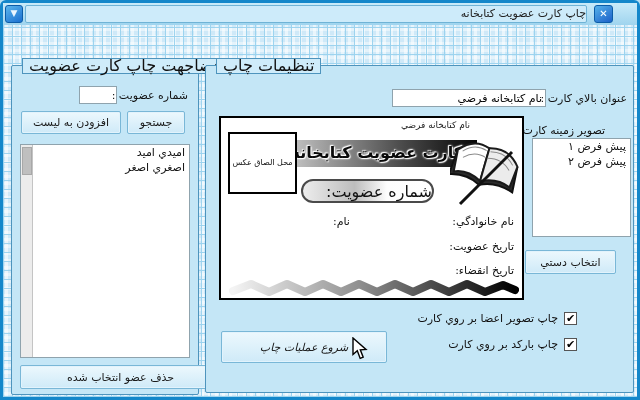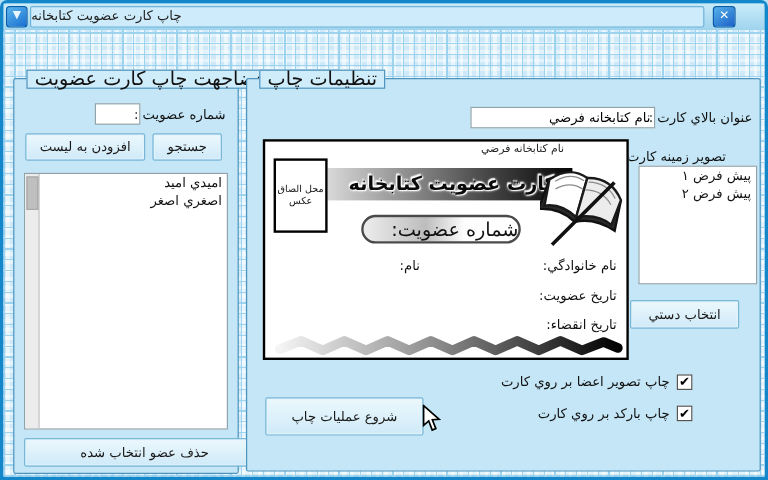--- a/index.html
+++ b/index.html
@@ -20,21 +20,21 @@
   }
   .sysmenu-btn{
     position:absolute;left:2px;top:2px;width:16px;height:16px;
     background:linear-gradient(145deg,#5ab6ec,#1a6fd0);
     border:1px solid #0b5ca8;border-radius:3px;
     color:#eaf6ff;font-size:9px;line-height:15px;text-align:center;cursor:default;
   }
   .titlebox{
     position:absolute;left:22px;top:2px;width:560px;height:16px;
     background:#cdebfa;border:1px solid #6fb3d6;border-radius:2px;
-    text-align:left;line-height:16px;font-size:11px;color:#222;
+    text-align:right;line-height:16px;font-size:11px;color:#222;
   }
   .close-btn{
     position:absolute;right:24px;top:2px;width:17px;height:16px;
     background:linear-gradient(145deg,#54b2ea,#1d60c8);
     border:1px solid #0b5ca8;border-radius:3px;
     color:#fff;font-weight:bold;font-size:10px;line-height:15px;text-align:center;
   }
   
   .client{
     position:absolute;left:0;top:22px;right:0;bottom:0;
@@ -99,21 +99,21 @@
     position:absolute;left:8px;top:22px;width:248px;height:27px;
     background:linear-gradient(to left,#050505 0%,#4a4a4a 30%,#9a9a9a 60%,#e9e9e9 88%,rgba(255,255,255,0) 100%);
   }
   #card-heading{
     position:absolute;right:14px;top:3px;font-size:16px;font-weight:bold;direction:rtl;
     color:#0a0a0a;
     text-shadow:0 0 2px #fff,0 0 3px #fff,1px 1px 1px #fff,-1px -1px 1px #fff;
     white-space:nowrap;
   }
   #photo-box{
-    position:absolute;left:7px;top:14px;width:45px;height:62px;box-sizing:border-box;
+    position:absolute;left:7px;top:14px;width:69px;height:62px;box-sizing:border-box;
     background:#fff;border:2px solid #000;
     display:flex;align-items:center;justify-content:center;text-align:center;
   }
   #photo-box .ph-text{font-size:8px;line-height:10px;direction:rtl;}
   #member-pill{
     position:absolute;left:80px;top:61px;width:133px;height:24px;box-sizing:border-box;
     border:2px solid #4a4a4a;border-radius:13px;
     background:linear-gradient(to left,#ffffff 0%,#fdfdfd 35%,#bdbdbd 60%,#ededed 100%);
     display:flex;align-items:center;justify-content:flex-end;padding-left:10px;
   }
@@ -223,21 +223,21 @@
 
         <div class="cbrow" style="right:56px;top:246px;">
           <div class="cbbox">✔</div>
           <div class="cblabel">چاپ تصوير اعضا بر روي كارت</div>
         </div>
         <div class="cbrow" style="right:56px;top:272px;">
           <div class="cbbox">✔</div>
           <div class="cblabel">چاپ باركد بر روي كارت</div>
         </div>
 
-        <div class="btn" style="left:15px;top:265px;width:132px;height:32px;">شروع عمليات چاپ</div>
+        <div class="btn" style="left:15px;top:265px;width:166px;height:32px;font-style:italic;">شروع عمليات چاپ</div>
       </div>
 
       <svg id="cursor" width="18" height="24" viewBox="0 0 18 24">
         <path d="M2 1 L2 17.5 L6.3 13.8 L9.2 21.4 L12.2 20.2 L9.3 12.8 L15 12.4 Z" fill="#ffffff" stroke="#000" stroke-width="1.4"></path>
       </svg>
 
     </div>
   </div>
 </div>
 

